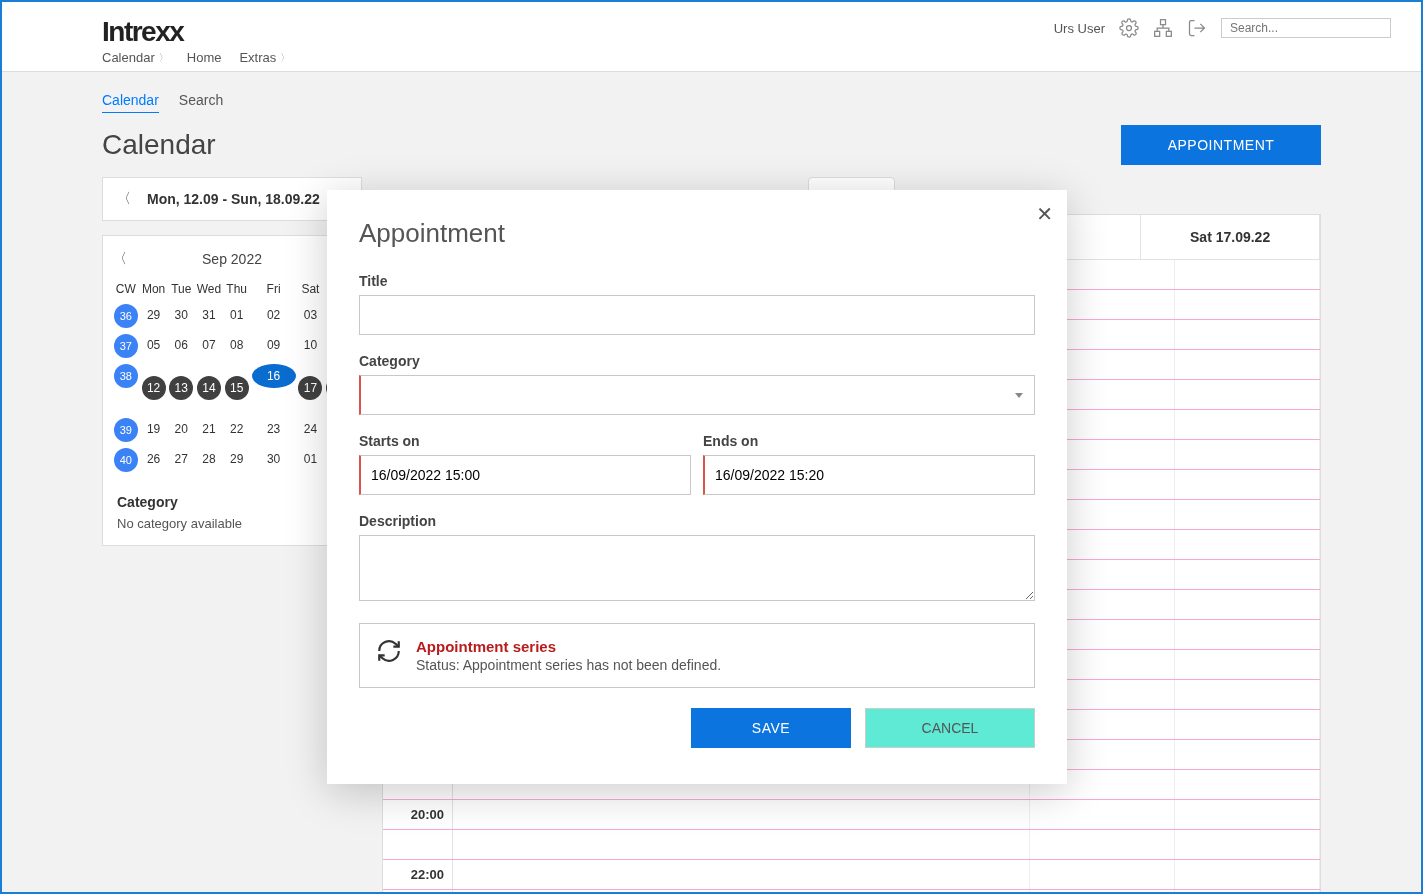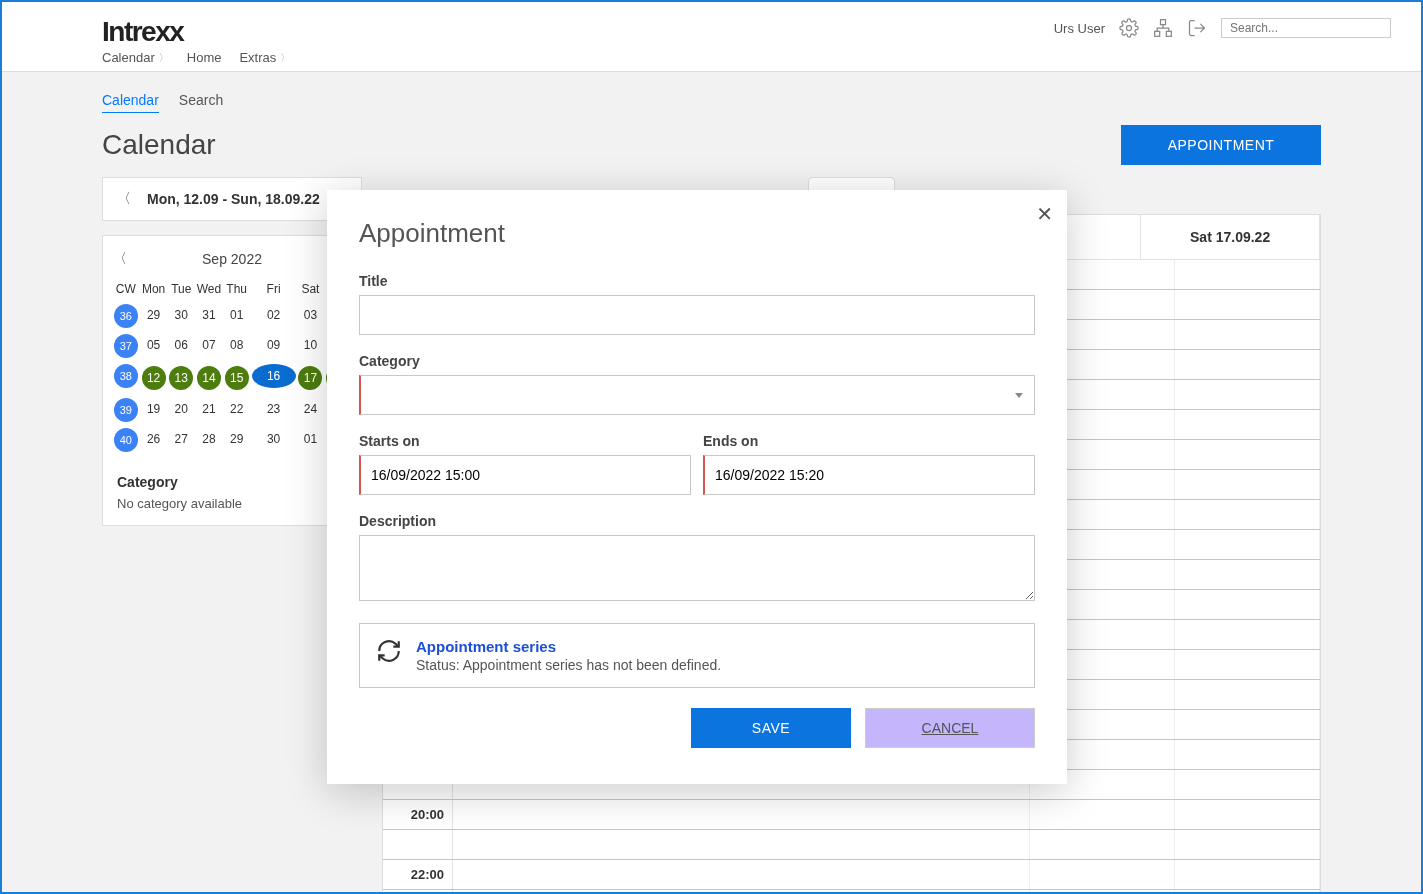--- a/index.html
+++ b/index.html
@@ -36,21 +36,21 @@
   .daterange-text { font-weight: 600; }
   
   .mini-cal { background: #fff; border: 1px solid #ddd; margin-top: 14px; padding: 14px 10px; }
   .mini-head { display: flex; align-items: center; font-size: 14px; color: #444; margin-bottom: 10px; }
   .mini-head .chev { cursor: pointer; color: #555; width: 14px; }
   .mini-head .month { flex: 1; text-align: center; }
   .mini-grid { display: grid; grid-template-columns: repeat(8, 1fr); gap: 2px; font-size: 12px; }
   .mini-grid .hdr { text-align: center; color: #333; padding: 4px 0; font-weight: 400; }
   .mini-grid .cw { background: #3b82f6; color: #fff; border-radius: 50%; width: 24px; height: 24px; display: flex; align-items: center; justify-content: center; font-size: 11px; margin: 2px auto; }
   .mini-grid .day { text-align: center; padding: 6px 0; cursor: pointer; }
-  .mini-grid .day.week { background: #4d7c0f; color: #fff; border-radius: 50%; width: 24px; height: 24px; display: flex; align-items: center; justify-content: center; margin: 4px auto; }
+  .mini-grid .day.week { background: #404040; color: #fff; border-radius: 50%; width: 24px; height: 24px; display: flex; align-items: center; justify-content: center; margin: 14px auto; }
   .mini-grid .day.today { background: #0b6cd0; color: #fff; border-radius: 50%; width: 44px; height: 24px; display: flex; align-items: center; justify-content: center; margin: 2px auto; }
   
   .cat-block { margin-top: 20px; padding: 0 4px; }
   .cat-title { font-weight: 600; font-size: 14px; margin-bottom: 6px; }
   .cat-text { font-size: 13px; color: #555; }
   
   
   .main-area { flex: 1; }
   .view-tab { font-size: 14px; color: #444; cursor: pointer; padding: 10px 20px; }
   .view-tab.bordered { border: 1px solid #ddd; background: #fff; border-radius: 4px 4px 0 0; }
@@ -71,26 +71,26 @@
   .select-wrap::after { content: ''; position: absolute; right: 12px; top: 18px; border-left: 4px solid transparent; border-right: 4px solid transparent; border-top: 5px solid #888; }
   .form-date { width: 100%; height: 40px; border: 1px solid #c8c8c8; border-left: 2px solid #d9534f; padding: 0 10px; font-size: 14px; background: #fff; }
   .form-row { margin-bottom: 18px; }
   .form-cols { display: flex; gap: 12px; }
   .form-cols > div { flex: 1; }
   .form-textarea { width: 100%; height: 66px; border: 1px solid #c8c8c8; padding: 8px 10px; font-size: 14px; resize: both; }
   
   .series-box { border: 1px solid #c8c8c8; padding: 14px 16px; display: flex; gap: 14px; align-items: flex-start; margin-top: 6px; margin-bottom: 20px; }
   .series-icon { width: 26px; height: 26px; }
   .series-icon svg { width: 100%; height: 100%; stroke: #333; fill: none; stroke-width: 2; }
-  .series-link { color: #1d4ed8; font-size: 15px; font-weight: 600; cursor: pointer; }
+  .series-link { color: #b91c1c; font-size: 15px; font-weight: 600; cursor: pointer; }
   .series-status { font-size: 14px; color: #555; margin-top: 2px; }
   
   .modal-actions { display: flex; gap: 14px; justify-content: flex-end; }
   .btn-save { background: #0b74de; color: #fff; border: none; height: 40px; width: 160px; font-size: 14px; letter-spacing: 0.5px; cursor: pointer; }
-  .btn-cancel { background: #c4b5fd; border: 1px solid #ccc; height: 40px; width: 170px; font-size: 14px; color: #555; cursor: pointer; text-decoration: underline; }
+  .btn-cancel { background: #5eead4; border: 1px solid #ccc; height: 40px; width: 170px; font-size: 14px; color: #555; cursor: pointer; }
 </style>
 </head>
 <body>
 
 <div class="topbar">
   <div class="logo">Intrexx</div>
   <div class="topright">
     <span class="username">Urs User</span>
     <span class="icon-btn"><svg viewBox="0 0 24 24">
           <circle cx="12" cy="12" r="3"></circle>

